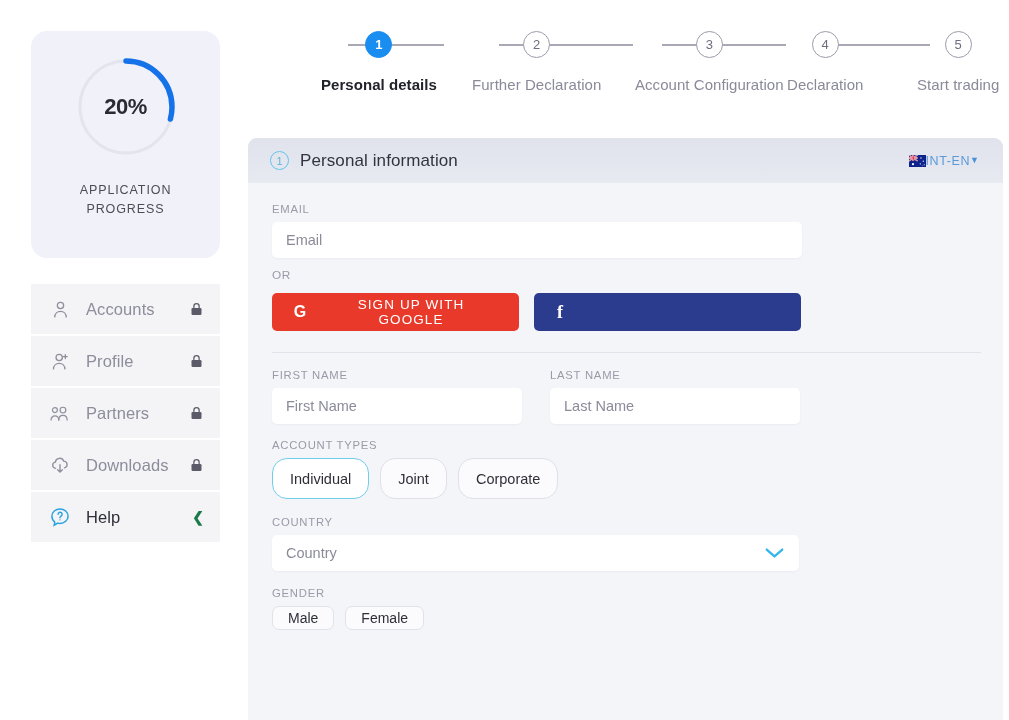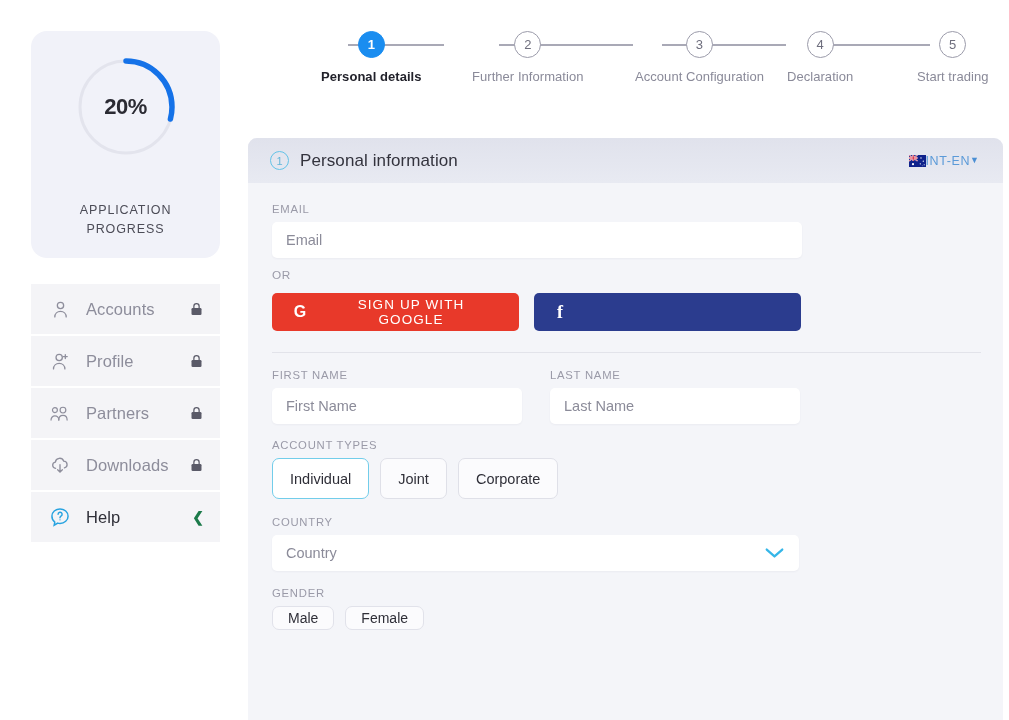--- a/index.html
+++ b/index.html
@@ -27,21 +27,20 @@
   #progress-card {
     width: 189px;
     height: 227px;
     background: #f1f2f9;
     border-radius: 16px;
     display: flex;
     flex-direction: column;
     align-items: center;
     justify-content: flex-start;
     padding-top: 24px;
-    gap: 20px;
   }
 
   #progress-ring-wrap {
     position: relative;
     width: 104px;
     height: 104px;
   }
 
   #progress-ring-wrap svg {
     display: block;
@@ -164,22 +163,22 @@
   }
 
   .step.current .step-circle {
     background: #1a8df0;
     border-color: #1a8df0;
     color: #ffffff;
     font-weight: bold;
   }
 
   .step-label {
-    margin-top: 11px;
-    font-size: 13px;
+    margin-top: 18px;
+    font-size: 15px;
     color: #8a8a99;
     white-space: nowrap;
     letter-spacing: 0.05px;
   }
 
   .step.current .step-label {
     color: #22222b;
     font-weight: bold;
   }
 
@@ -352,21 +351,21 @@
   #account-types-block { margin-top: 15px; }
 
   .chip-row { display: flex; gap: 11px; }
 
   .chip {
     height: 41px;
     min-width: 62px;
     padding: 0 17px;
     background: #fbfbfd;
     border: 1px solid #dfe0e8;
-    border-radius: 7px;
+    border-radius: 15px;
     display: flex;
     align-items: center;
     justify-content: center;
     font-size: 14.5px;
     color: #2f2f38;
     cursor: pointer;
     font-family: "Liberation Sans", sans-serif;
   }
 
   .chip.selected {
@@ -519,21 +518,21 @@
     <div class="step-connector" style="left:400px; width:124px;"></div>
     <div class="step-connector" style="left:552px; width:116px;"></div>
 
     <div class="step current" style="left:59px;">
       <div class="step-circle">1</div>
       <div class="step-label">Personal details</div>
     </div>
 
     <div class="step" style="left:210px;">
       <div class="step-circle">2</div>
-      <div class="step-label">Further Information</div>
+      <div class="step-label">Further Declaration</div>
     </div>
 
     <div class="step" style="left:373px;">
       <div class="step-circle">3</div>
       <div class="step-label">Account Configuration</div>
     </div>
 
     <div class="step" style="left:525px;">
       <div class="step-circle">4</div>
       <div class="step-label">Declaration</div>

